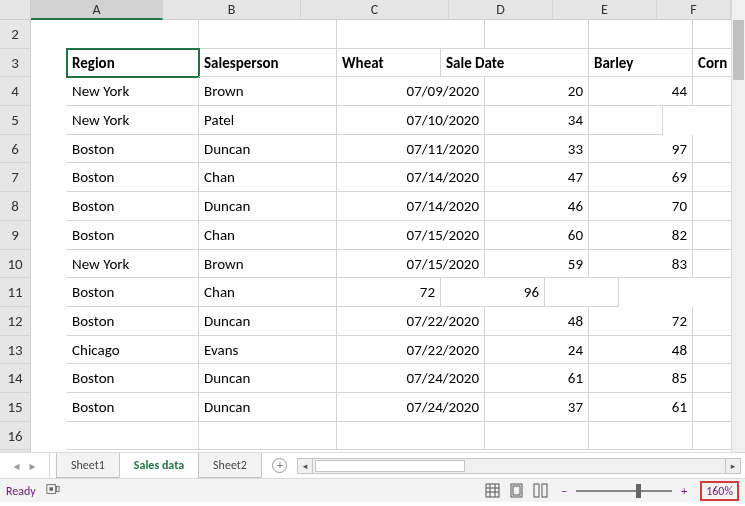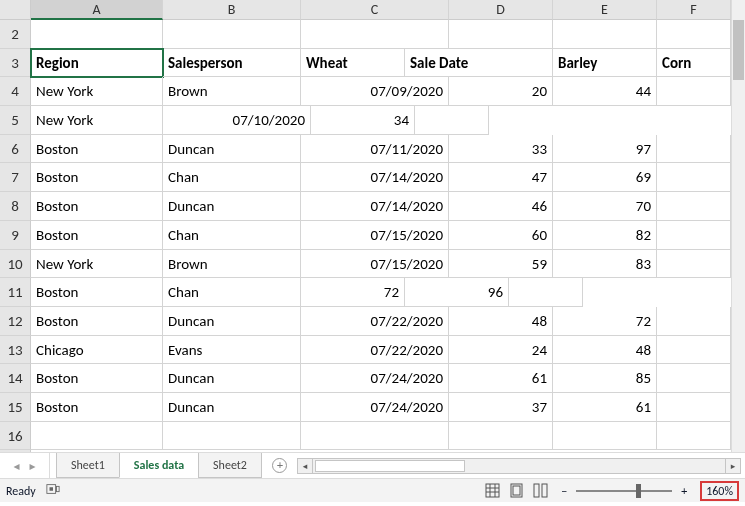--- a/index.html
+++ b/index.html
@@ -58,20 +58,21 @@
       background: #d2d2d2;
       border-bottom: 2px solid #217346;
     }
     .grid {
       position: absolute;
       left: 31px; top: 20px; right: 14px; bottom: 0;
     }
     .grow {
       display: flex;
       height: 28.7px;
+      margin-left: 36px;
     }
     .cell {
       border-right: 1px solid #d4d4d4;
       border-bottom: 1px solid #d4d4d4;
       padding: 0 5px;
       line-height: 28.7px;
       white-space: nowrap;
       overflow: hidden;
       flex-shrink: 0;
     }
@@ -177,21 +178,21 @@
       background: #fff;
       border: 1px solid #c5c5c5;
     }
     .status-bar {
       height: 24px;
       background: #f3f3f3;
       border-top: 1px solid #dcdcdc;
       display: flex;
       align-items: center;
       font-size: 12px;
-      color: #0f172a;
+      color: #701a75;
       padding: 0 6px;
     }
     .status-bar .left { display: flex; align-items: center; gap: 10px; }
     .status-bar .right { margin-left: auto; display: flex; align-items: center; gap: 4px; }
     .vbtns { display: flex; gap: 0; }
     .vbtn {
       width: 24px; height: 20px;
       display: flex; align-items: center; justify-content: center;
       cursor: pointer;
     }
@@ -270,20 +271,21 @@
       <div class="grow">
         <div class="cell" style="width: 132px;">New York</div>
         <div class="cell" style="width: 138px;">Brown</div>
         <div class="cell r" style="width: 148px;">07/09/2020</div>
         <div class="cell r" style="width: 104px;">20</div>
         <div class="cell r" style="width: 104px;">44</div>
         <div class="cell r" style="width: 74px;"></div>
       </div>
       <div class="grow">
         <div class="cell" style="width: 132px;">New York</div>
+        <div class="cell" style="width: 138px;">Patel</div>
         <div class="cell r" style="width: 148px;">07/10/2020</div>
         <div class="cell r" style="width: 104px;">34</div>
         <div class="cell r" style="width: 74px;"></div>
       </div>
       <div class="grow">
         <div class="cell" style="width: 132px;">Boston</div>
         <div class="cell" style="width: 138px;">Duncan</div>
         <div class="cell r" style="width: 148px;">07/11/2020</div>
         <div class="cell r" style="width: 104px;">33</div>
         <div class="cell r" style="width: 104px;">97</div>

